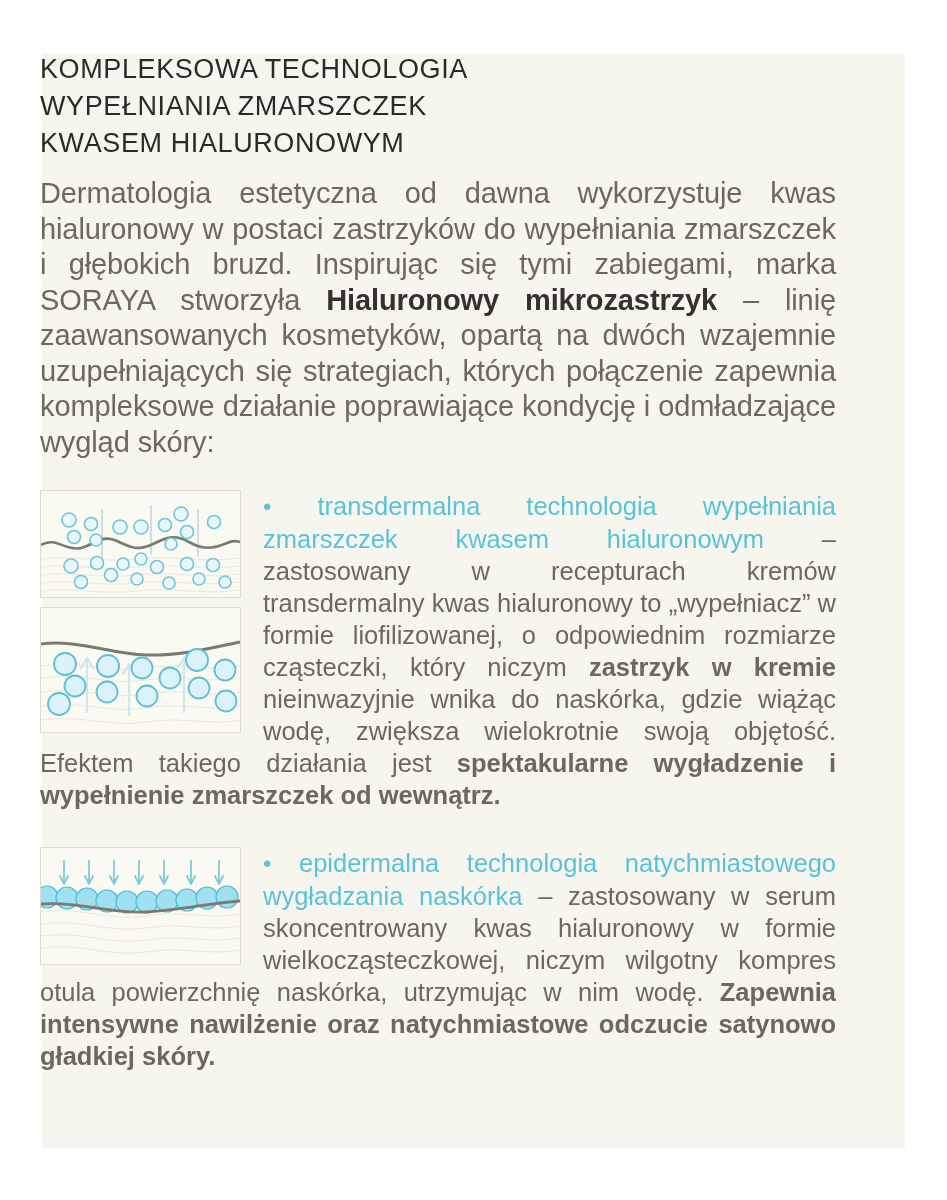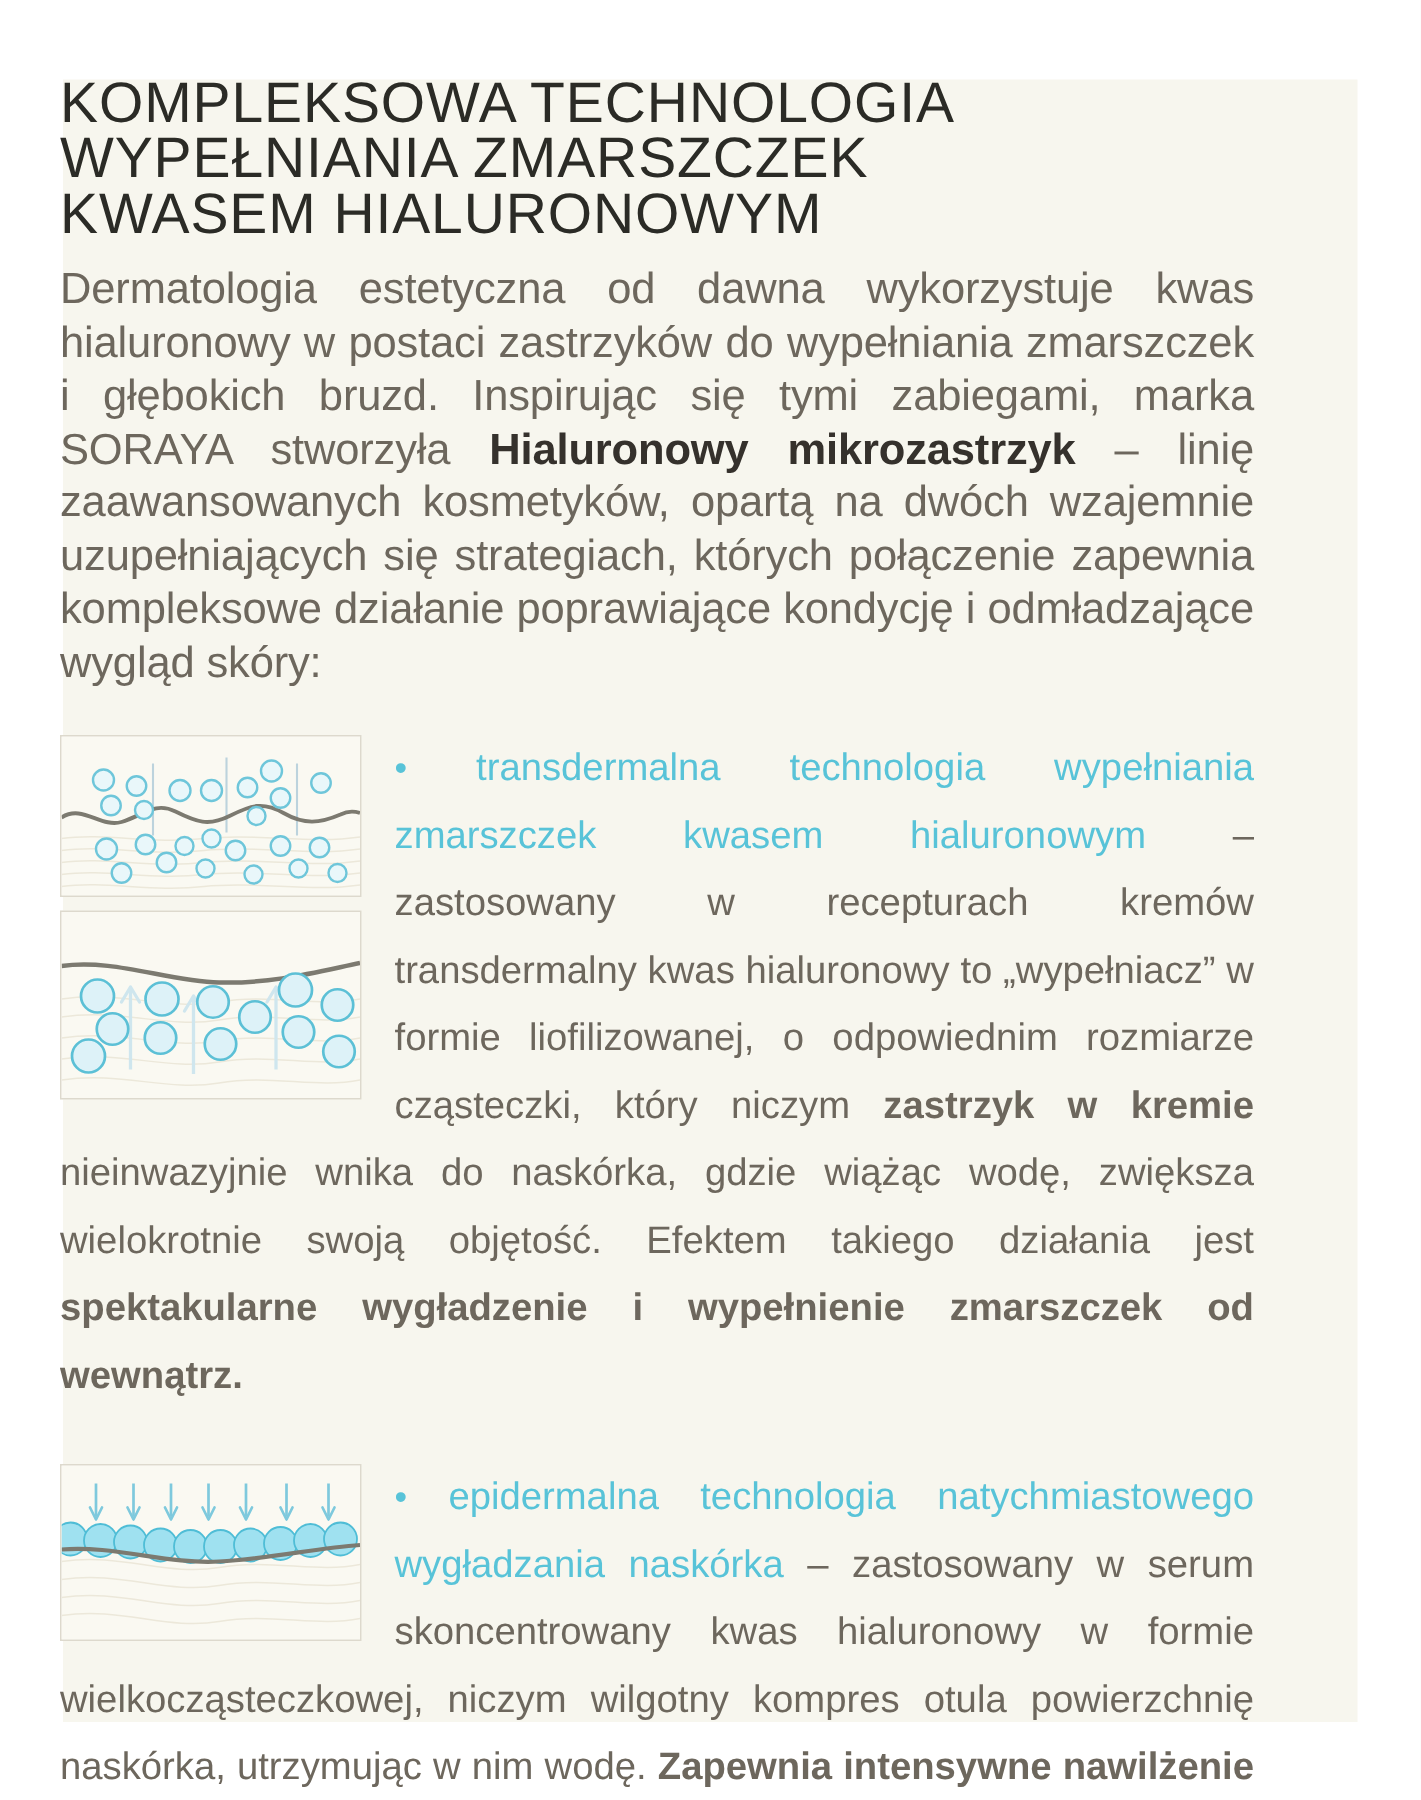--- a/index.html
+++ b/index.html
@@ -33,21 +33,21 @@
 
   
   #content {
     position: absolute;
     left: 40px;   
     top: 51px;    
     width: 796px; 
   }
 
   .heading {
-    font-size: 38px;
+    font-size: 27px;
     line-height: 37px;
     letter-spacing: 0.6px;
     color: #2b2b26;
     font-weight: 400;
     margin: 0 0 14px 0;
     white-space: pre-line;
   }
 
   .para {
     font-size: 29px;
@@ -87,21 +87,21 @@
     background: #faf9f2;
     overflow: hidden;
   }
   .fig-box + .fig-box { margin-top: 9px; }
 
   .fig-box.tall { height: 126px; }
 
   .flow-text {
     text-align: justify;
     font-size: 25.5px;
-    line-height: 45px;
+    line-height: 32px;
     color: #6d675d;
   }
 
   .clearer { clear: both; }
 
   .gap-a { height: 30px; }
   .gap-b { height: 36px; }
 </style>
 </head>
 <body>

